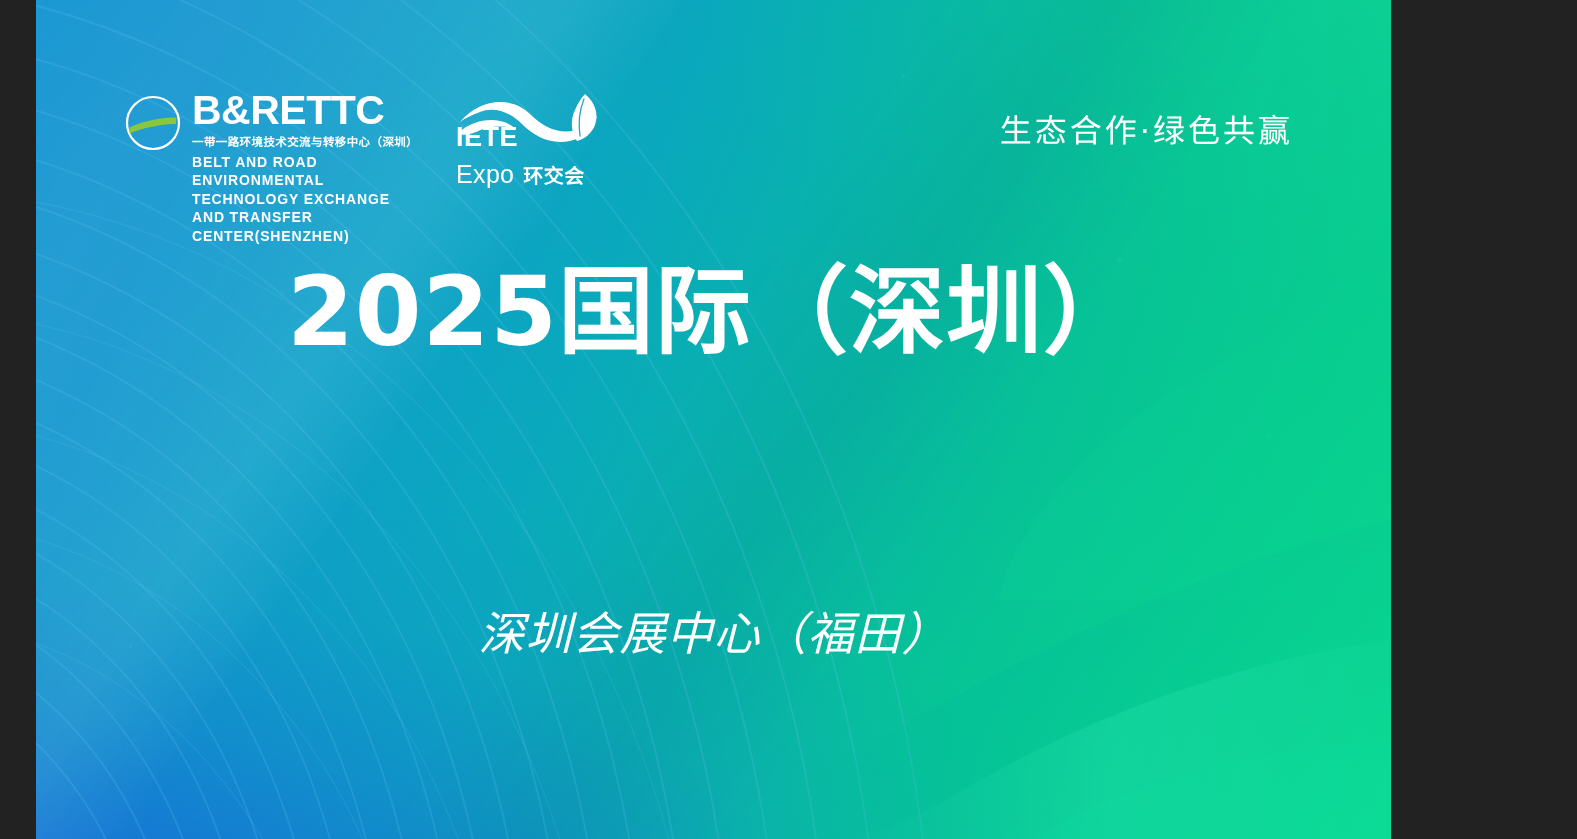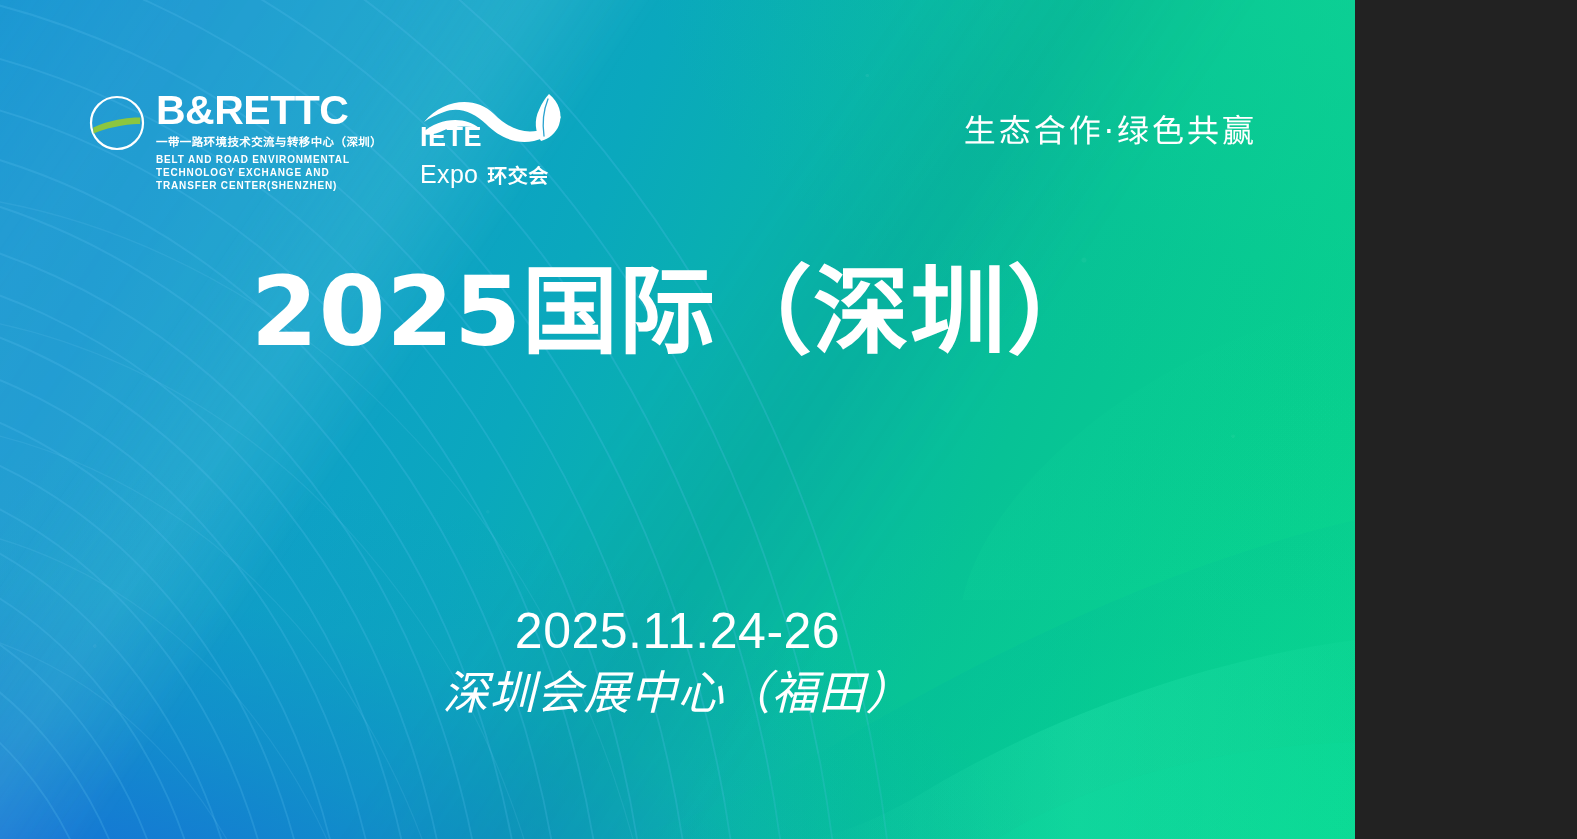--- a/index.html
+++ b/index.html
@@ -15,20 +15,21 @@
     background:
       linear-gradient(112deg,
         #1795d2 0%,
         #1193cf 12%,
         #0f9fc9 26%,
         #0aa8bd 40%,
         #08b5a8 55%,
         #07c296 70%,
         #07cd8f 84%,
         #0ad68c 100%);
+    margin-left: 36px;
   }
 
   
   .bg-layer{position:absolute;inset:0;pointer-events:none;}
 
   
   .bg-blue-wash{
     background:
       radial-gradient(130% 95% at -8% 118%,
         rgba(22,110,216,0.98) 0%,
@@ -140,21 +141,21 @@
   .brettc-cn{
     font-size:11.5px;
     color:#ffffff;
     letter-spacing:0.4px;
     margin-top:5px;
     line-height:1.2;
     font-weight:600;
     font-family:"DejaVu Sans","Liberation Sans",sans-serif;
   }
   .brettc-en{
-    font-size:10px;
+    font-size:14px;
     color:#ffffff;
     letter-spacing:0.85px;
     line-height:1.32;
     margin-top:3px;
     font-weight:700;
     max-width:216px;
     text-transform:uppercase;
     font-family:"Liberation Sans","DejaVu Sans",sans-serif;
   }
 
@@ -370,18 +371,17 @@
       </div>
     </div>
 
     <div class="slogan">生态合作·绿色共赢</div>
 
     <div class="headline">
       <div class="title-line1">2025国际（深圳）</div>
     </div>
 
     <div class="info">
-      <div class="info-date">2025.11.24-26</div>
       <div class="info-venue">深圳会展中心（福田）</div>
     </div>
 
   </div>
 </div>
 
 </body></html>

